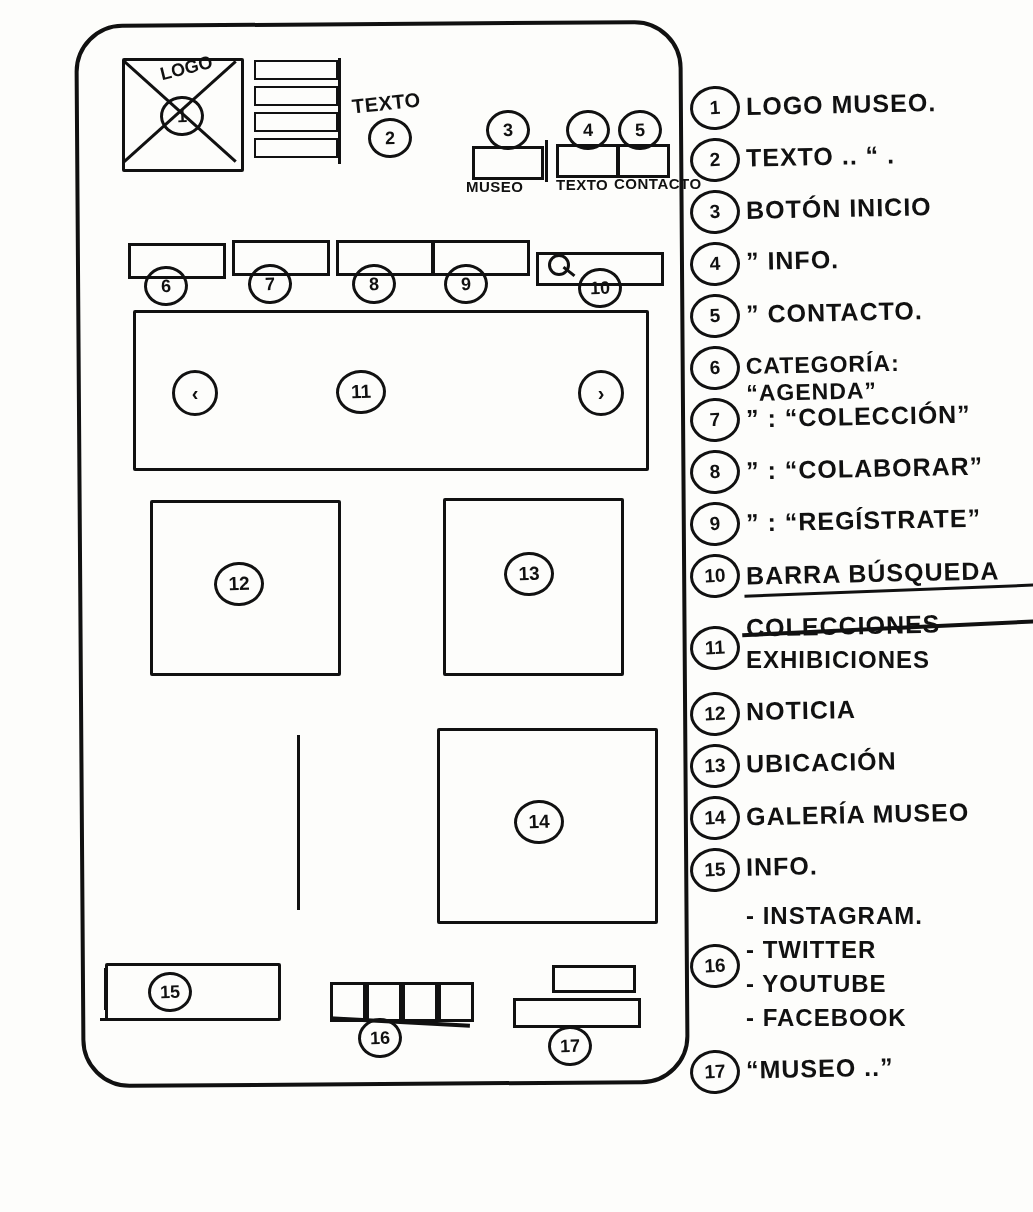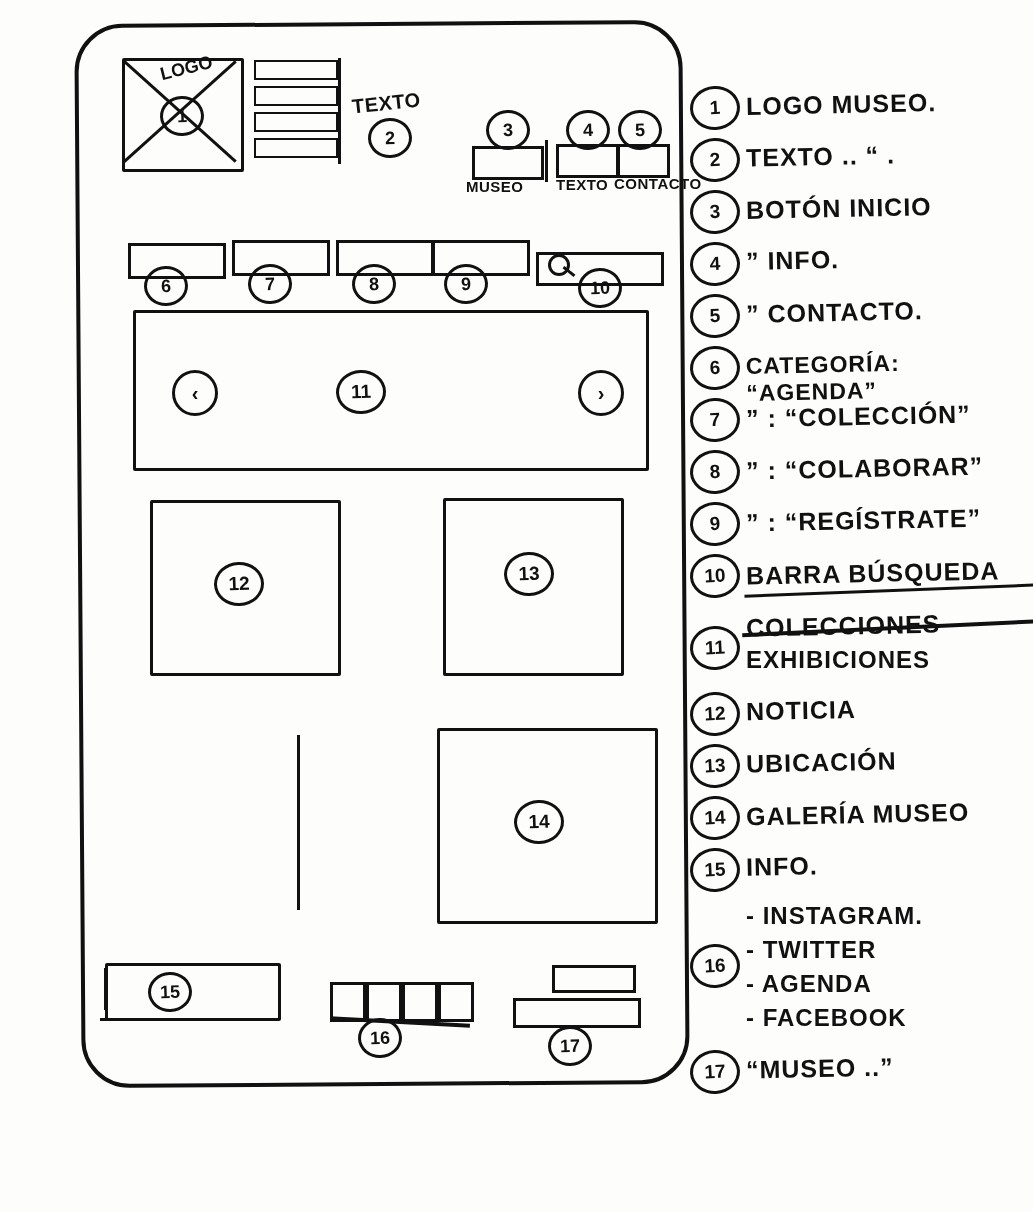--- a/index.html
+++ b/index.html
@@ -247,21 +247,21 @@
 
   <div class="leg-row">
     <div class="leg-num">15</div>
     <div class="leg-txt">INFO.</div>
   </div>
 
   <div class="leg-row" style="height:150px;">
     <div class="leg-num" style="top:42px;">16</div>
     <div class="sub" style="top:0px;">- INSTAGRAM.</div>
     <div class="sub" style="top:34px;">- TWITTER</div>
-    <div class="sub" style="top:68px;">- AGENDA</div>
+    <div class="sub" style="top:68px;">- YOUTUBE</div>
     <div class="sub" style="top:102px;">- FACEBOOK</div>
   </div>
 
   <div class="leg-row">
     <div class="leg-num">17</div>
     <div class="leg-txt">“MUSEO ..”</div>
   </div>
 
 </div>
 

